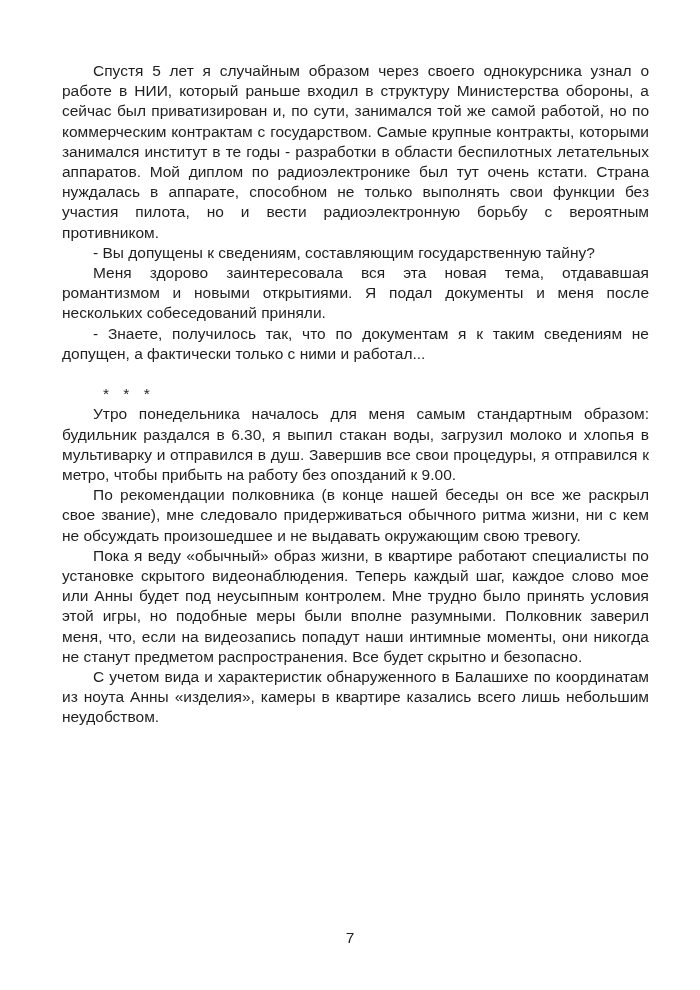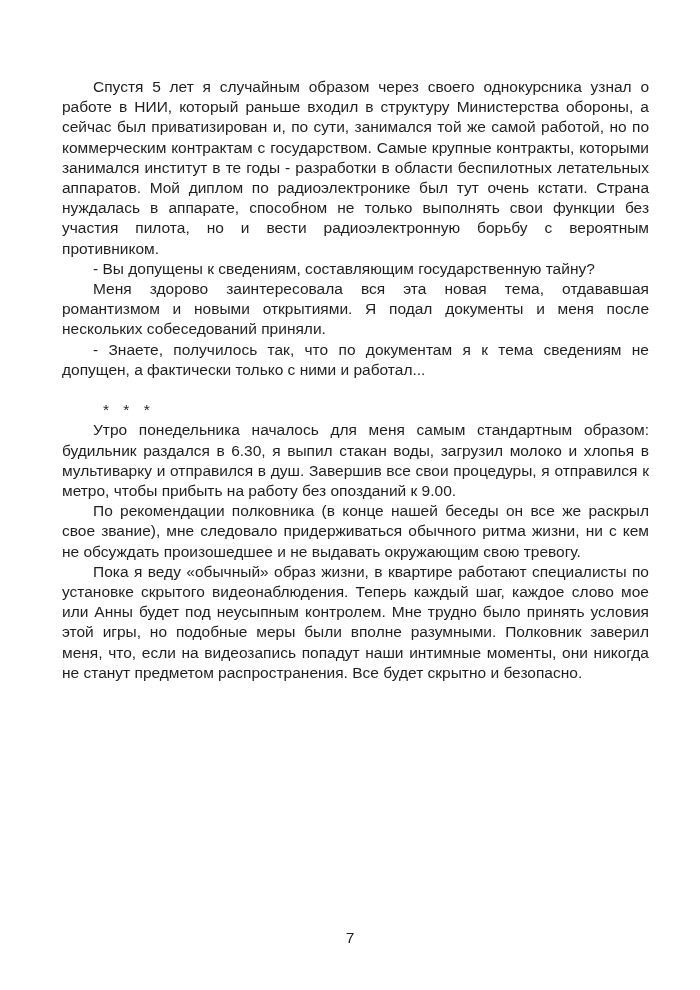--- a/index.html
+++ b/index.html
@@ -12,21 +12,21 @@
     width: 700px;
     height: 990px;
     background: #ffffff;
     font-family: "Liberation Sans", sans-serif;
     color: #1f1f1f;
     overflow: hidden;
   }
   .text-block {
     position: absolute;
     left: 62px;
-    top: 77px;
+    top: 61px;
     width: 587px;
     font-size: 15.5px;
     line-height: 20.2px;
     text-align: justify;
     text-justify: inter-word;
   }
   p.para {
     margin: 0;
     text-indent: 31px;
   }
@@ -49,20 +49,21 @@
   }
 </style>
 </head>
 <body>
 
 <div class="page">
   <div class="text-block" id="paragraphs-container">
       <p class="para">Спустя 5 лет я случайным образом через своего однокурсника узнал о работе в НИИ, который раньше входил в структуру Министерства обороны, а сейчас был приватизирован и, по сути, занимался той же самой работой, но по коммерческим контрактам с государством. Самые крупные контракты, которыми занимался институт в те годы - разработки в области беспилотных летательных аппаратов. Мой диплом по радиоэлектронике был тут очень кстати. Страна нуждалась в аппарате, способном не только выполнять свои функции без участия пилота, но и вести радиоэлектронную борьбу с вероятным противником.</p>
       <p class="para">- Вы допущены к сведениям, составляющим государственную тайну?</p>
       <p class="para">Меня здорово заинтересовала вся эта новая тема, отдававшая романтизмом и новыми открытиями. Я подал документы и меня после нескольких собеседований приняли.</p>
-      <p class="para">- Знаете, получилось так, что по документам я к тема сведениям не допущен, а фактически только с ними и работал...</p>
+      <p class="para">- Знаете, получилось так, что по документам я к таким сведениям не допущен, а фактически только с ними и работал...</p>
       <p class="separator">* * *</p>
       <p class="para">Утро понедельника началось для меня самым стандартным образом: будильник раздался в 6.30, я выпил стакан воды, загрузил молоко и хлопья в мультиварку и отправился в душ. Завершив все свои процедуры, я отправился к метро, чтобы прибыть на работу без опозданий к 9.00.</p>
       <p class="para">По рекомендации полковника (в конце нашей беседы он все же раскрыл свое звание), мне следовало придерживаться обычного ритма жизни, ни с кем не обсуждать произошедшее и не выдавать окружающим свою тревогу.</p>
       <p class="para">Пока я веду «обычный» образ жизни, в квартире работают специалисты по установке скрытого видеонаблюдения. Теперь каждый шаг, каждое слово мое или Анны будет под неусыпным контролем. Мне трудно было принять условия этой игры, но подобные меры были вполне разумными. Полковник заверил меня, что, если на видеозапись попадут наши интимные моменты, они никогда не станут предметом распространения. Все будет скрытно и безопасно.</p>
+      <p class="para">С учетом вида и характеристик обнаруженного в Балашихе по координатам из ноута Анны «изделия», камеры в квартире казались всего лишь небольшим неудобством.</p>
     </div>
   <div class="page-number">7</div>
 </div>
 
 </body></html>

